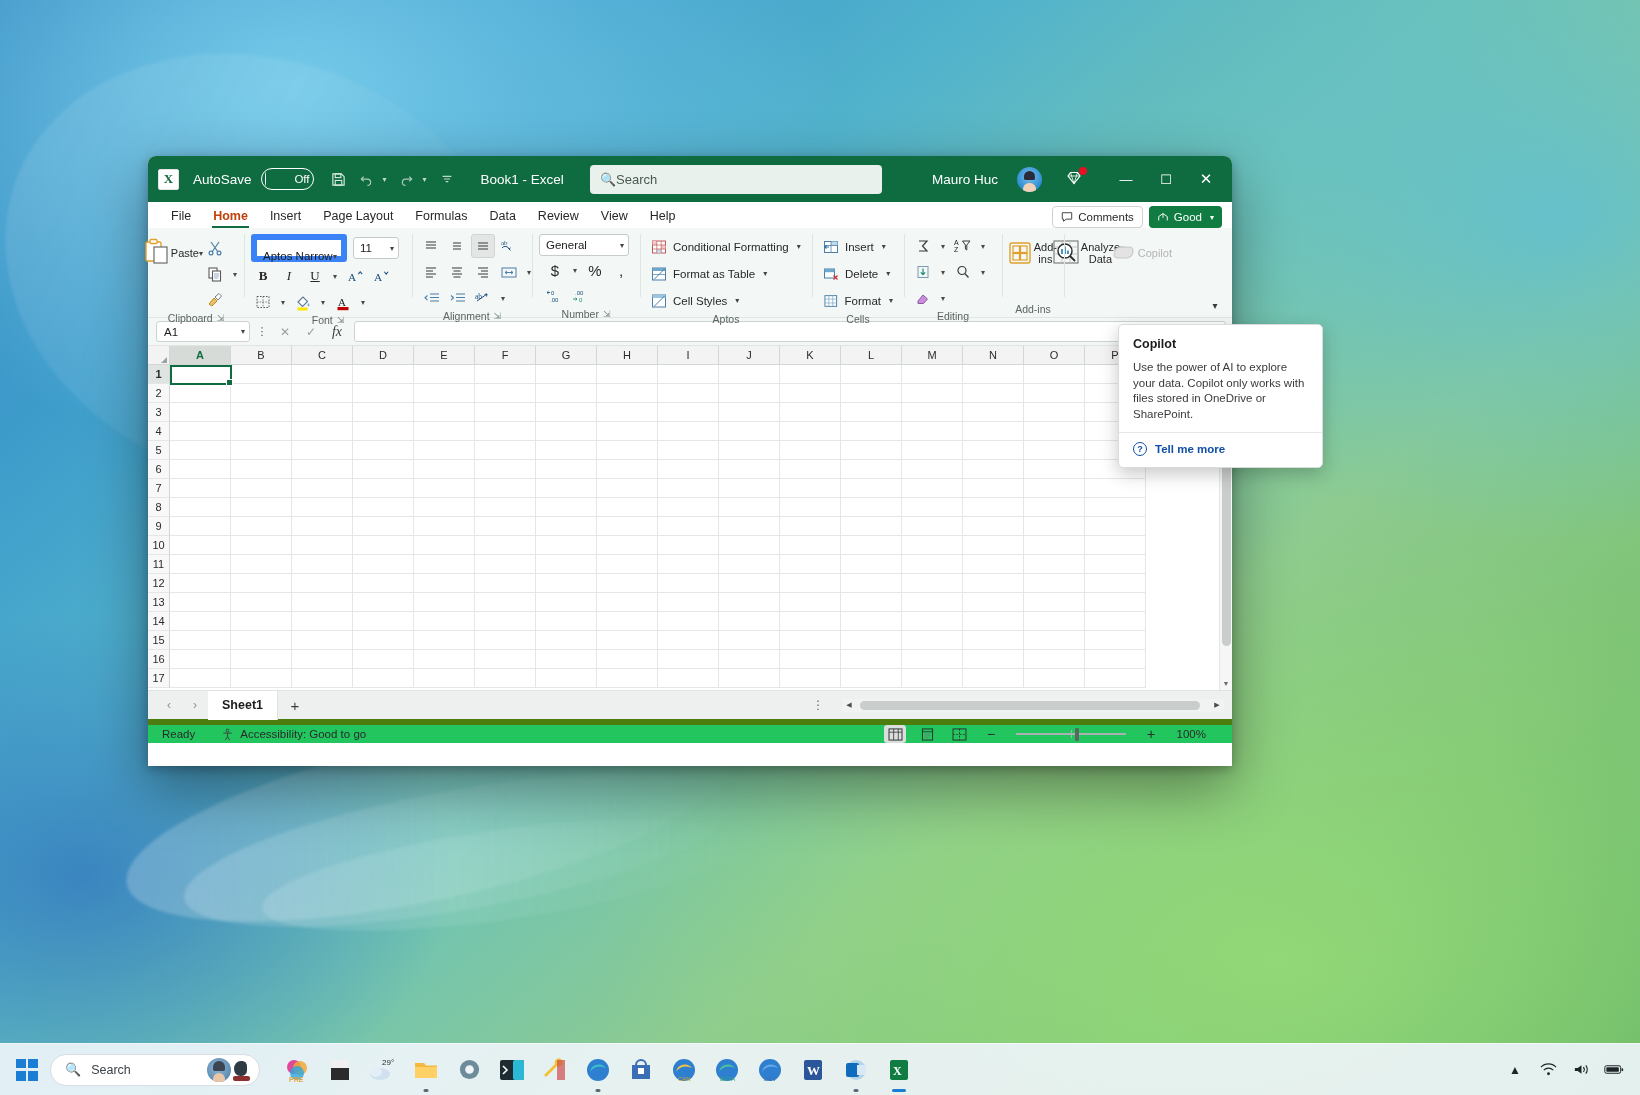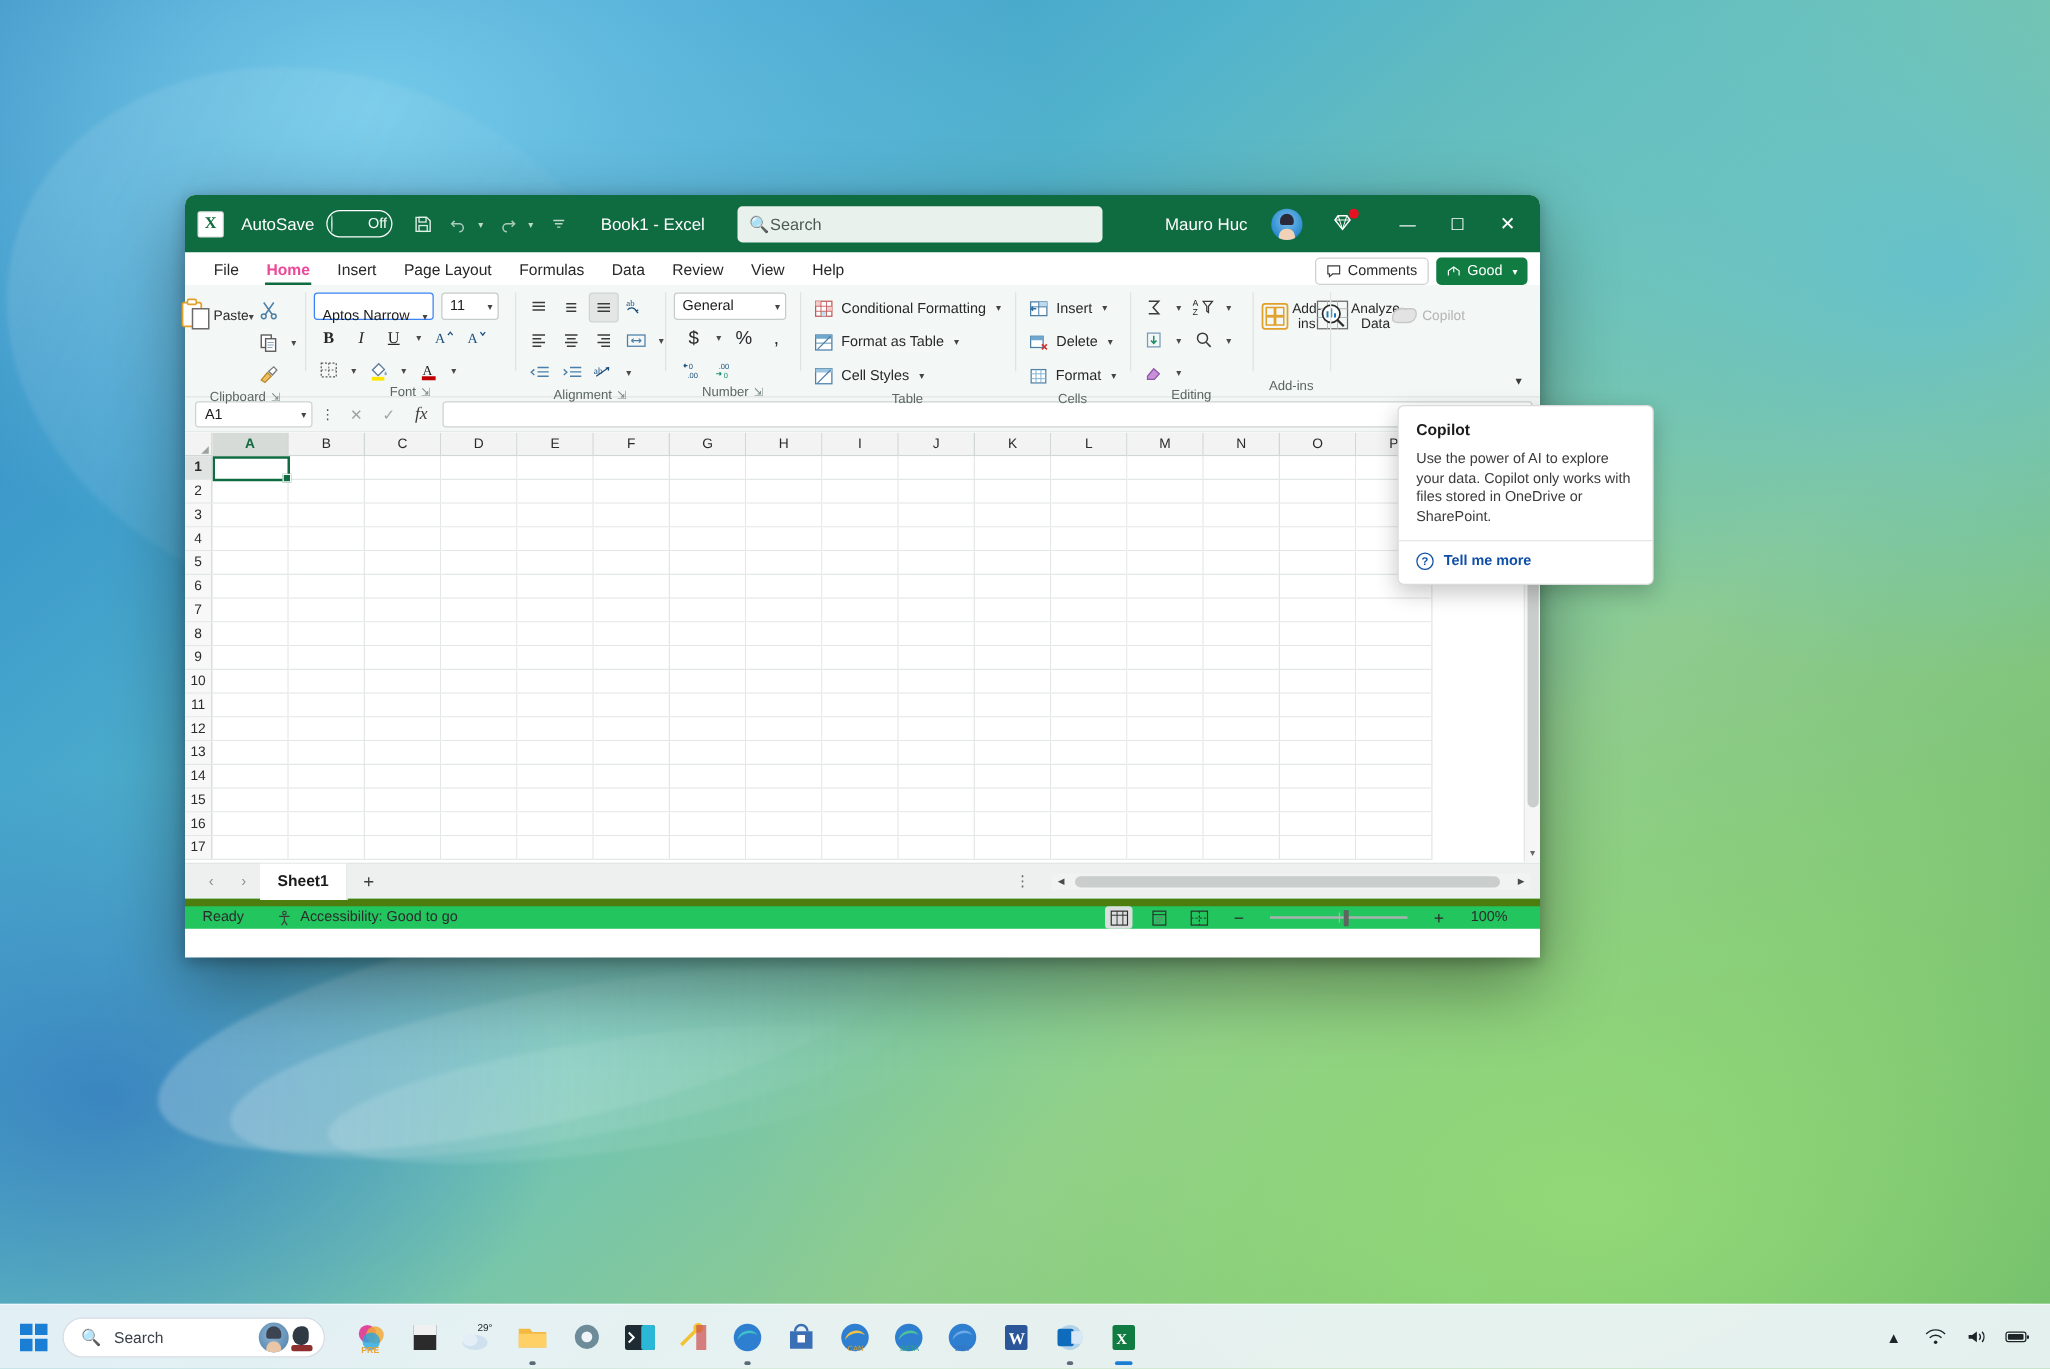--- a/index.html
+++ b/index.html
@@ -94,21 +94,21 @@
 
   
   .ribbon-tabs {
     height: 26px; background: #fff; display: flex; align-items: flex-end;
     padding-left: 12px; position: relative;
   }
   .rtab {
     font-size: 12.5px; color: #28282a; padding: 0 11px; height: 24px;
     display:flex; align-items:center; white-space: nowrap;
   }
-  .rtab.active { color: #ec4899; font-weight: bold; position: relative;}
+  .rtab.active { color: #c2410c; font-weight: bold; position: relative;}
   .rtab.active::after {
     content:""; position:absolute; left:10px; right:10px; bottom:0; height:2.5px; background:#0f6b40;
   }
   .tabs-right { margin-left: auto; display:flex; align-items:center; gap:6px; padding-right: 10px;}
   .comments-btn {
     border: 1px solid #d0d0d0; border-radius: 4px; height: 22px; font-size: 11.5px;
     display:flex; align-items:center; gap:5px; padding: 0 8px; color:#28282a; background:#fff;
   }
   .share-btn {
     background:#107c41; color:#fff; border-radius:4px; height:22px; font-size:11.5px;
@@ -143,21 +143,21 @@
   .col { display:flex; flex-direction:column; gap: 2px; }
   .row { display:flex; align-items:center; gap: 2px; }
   .ibtn {
     width: 24px; height: 24px; display:flex; align-items:center; justify-content:center;
     font-size: 13px; color:#28282a; border-radius:3px;
   }
   .caret { font-size: 8px; color:#4a4a4a; width: 12px; text-align:center; }
   .pressed { background:#e3e6e4; border:1px solid #cfd6d2; }
 
   .fontname {
-    width: 96px; height: 22px; border:1px solid #3b82f6; background:#fff; border-radius:3px;
+    width: 96px; height: 22px; border:6px solid #3b82f6; background:#fff; border-radius:3px;
     font-size:11.5px; display:flex; align-items:center; padding:16px 4px 0 6px; color:#1b1b1b;
   }
   .fontsize {
     width: 46px; height: 22px; border:1px solid #c6ccc9; background:#fff; border-radius:3px;
     font-size:11.5px; display:flex; align-items:center; padding:0 4px 0 6px; color:#1b1b1b; margin-left:4px;
   }
   .combo-caret { margin-left:auto; font-size:8px; color:#444; }
   .numfmt {
     width: 90px; height: 22px; border:1px solid #c6ccc9; background:#fff; border-radius:3px;
     font-size:11.5px; display:flex; align-items:center; padding:0 4px 0 6px; color:#1b1b1b;
@@ -686,21 +686,21 @@
                   <rect x="1.5" y="2" width="13" height="12" fill="#fff" stroke="#4c7fa8" stroke-width="1"></rect>
                   <rect x="1.5" y="2" width="13" height="3" fill="#9cc6e0"></rect>
                   <path d="M3 13.5 L13.5 3" stroke="#4c7fa8" stroke-width="1"></path>
                 </svg>
               <span>Cell Styles</span>
               <span class="mi-caret">▾</span>
             </div>
           </div>
         </div>
         <div class="rgroup-label">
-          <span>Table</span>
+          <span>Aptos</span>
         </div>
       </div>
 
       <div class="rgroup" style="width:92px">
         <div class="rgroup-body">
           <div class="col" style="width:100%">
             <div class="menu-item">
               <svg width="16" height="16" viewBox="0 0 16 16">
                   <rect x="1.5" y="2.5" width="13" height="11" fill="#fff" stroke="#4c7fa8" stroke-width="1"></rect>
                   <rect x="8" y="2.5" width="6.5" height="4" fill="#bcd9ee"></rect>

